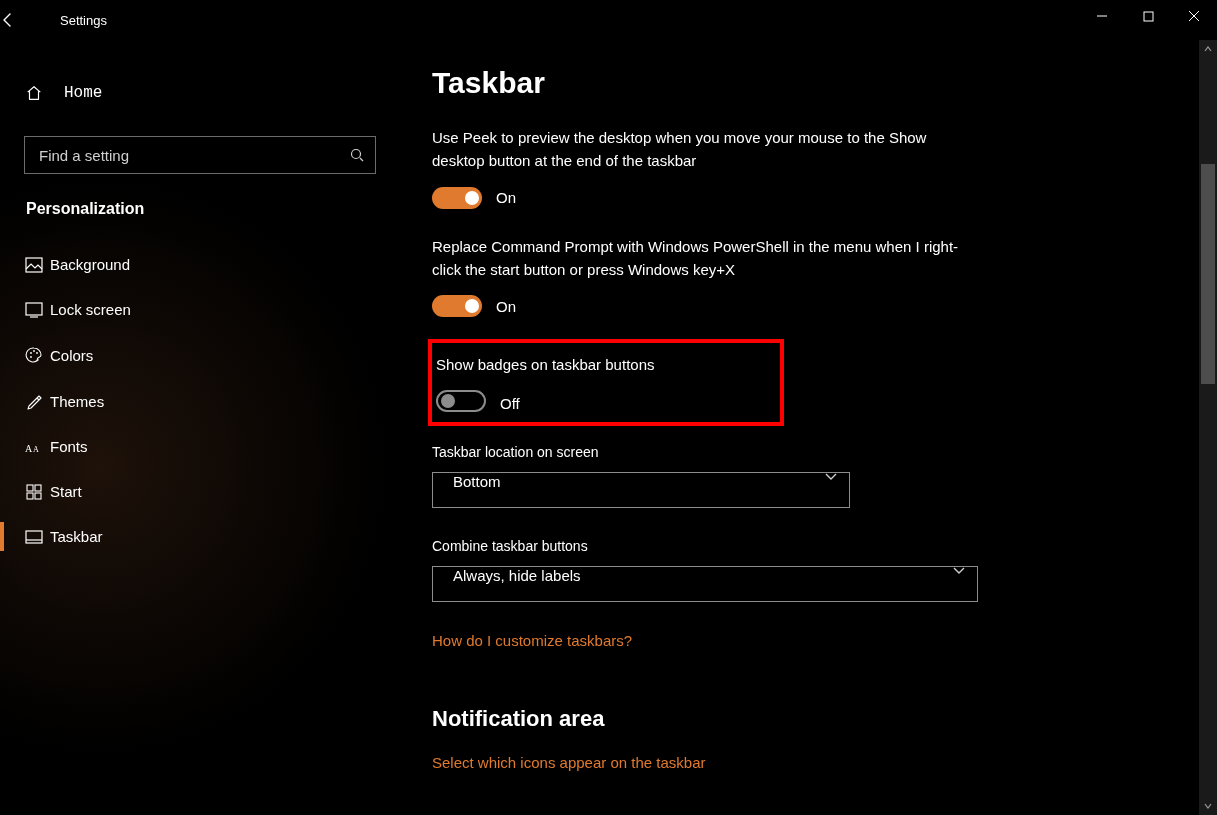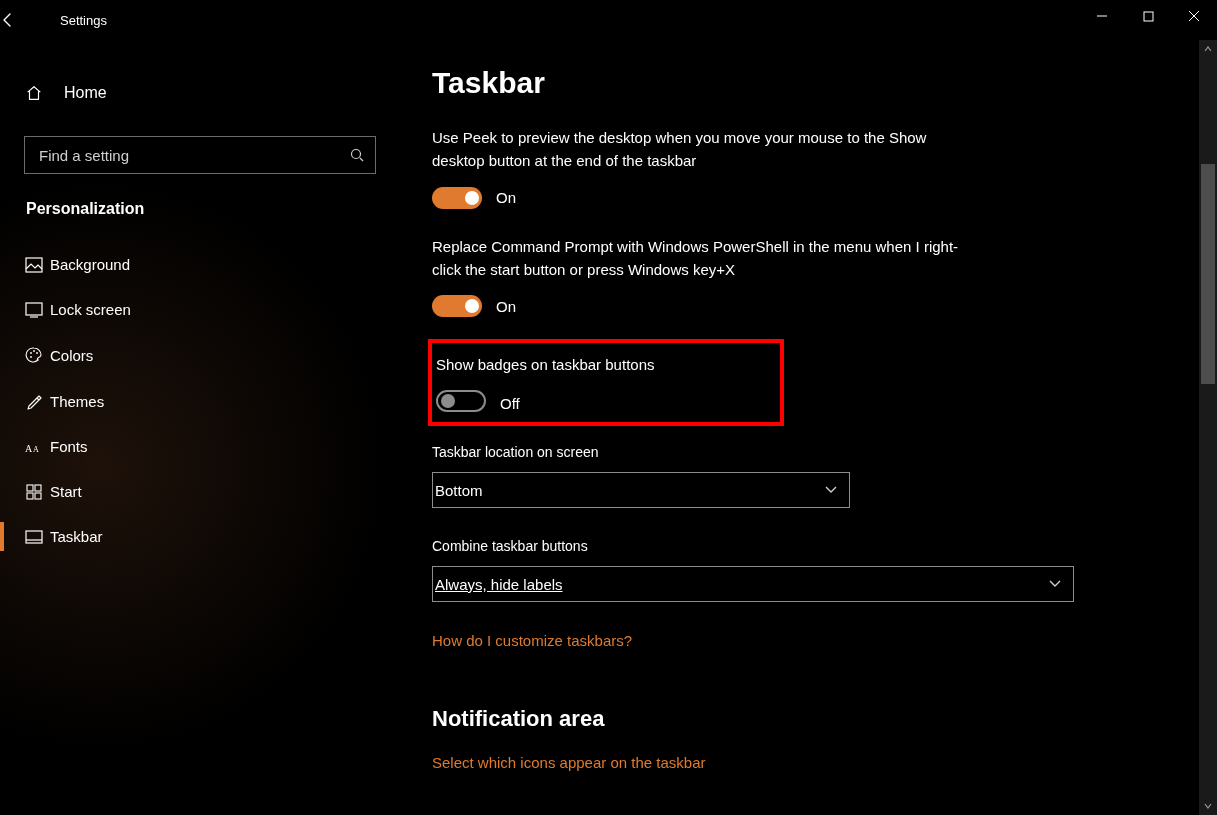--- a/index.html
+++ b/index.html
@@ -5,21 +5,21 @@
   * { box-sizing: border-box; margin: 0; padding: 0; }
   html, body { width: 1217px; height: 815px; overflow: hidden; background:#000; font-family:"Segoe UI", Arial, sans-serif; color:#fff; }
   .titlebar { position:absolute; top:0; left:0; right:0; height:40px; display:flex; align-items:center; }
   .titlebar .back { width:40px; text-align:center; font-size:18px; color:#fff; cursor:pointer; }
   .titlebar .title { font-size:13px; margin-left:20px; }
   .winbtns { position:absolute; right:0; top:0; display:flex; }
   .winbtn { width:46px; height:32px; display:flex; align-items:center; justify-content:center; color:#fff; font-size:11px; cursor:pointer; }
   .sidebar { position:absolute; left:0; top:40px; width:400px; bottom:0; padding:0; }
   
   .sidebar-bg { position:absolute; inset:0; background:radial-gradient(circle at 25% 55%, rgba(120,70,40,0.25), rgba(0,0,0,0) 55%); }
-  .home { display:flex; align-items:center; gap:20px; padding:14px 24px 14px 24px; margin-top:30px; cursor:pointer; font-size:16px; position:relative; }
+  .home { display:flex; align-items:center; gap:20px; padding:14px 24px 14px 24px; margin-top:30px; cursor:pointer; font-size:16px; position:relative;font-family:Liberation Mono, monospace; }
   .home .icon, .nav-item .icon { width:20px; display:flex; justify-content:center; }
   .searchbox { margin:20px 24px 0 24px; height:38px; border:1px solid #6b6b6b; display:flex; align-items:center; padding:0 10px 0 14px; cursor:text; position:relative; }
   .searchbox input { flex:1; background:transparent; border:none; outline:none; color:#fca5a5; font-size:15px; font-family:inherit; }
   .searchbox input::placeholder { color:#cfcfcf; }
   .search-icon { color:#cfcfcf; font-size:15px; }
   .cat { margin:26px 24px 10px 26px; font-size:16px; font-weight:600; position:relative; }
   .nav { margin-top:24px; position:relative; }
   .nav-item { display:flex; align-items:center; gap:6px; padding:14px 24px 14px 24px; font-size:15px; cursor:pointer; position:relative; }
   .nav-item.selected::before { content:""; position:absolute; left:0; top:8px; bottom:8px; width:4px; background:#e07a2e; }
   .content { position:absolute; left:400px; top:40px; right:22px; bottom:0; padding:26px 0 0 32px; overflow:hidden; }
@@ -30,23 +30,23 @@
   .toggle.on { background:#e07a2e; }
   .toggle.on .knob { right:3px; background:#fff; }
   .toggle.off { background:transparent; border:2px solid #8c8c8c; }
   .toggle.off .knob { left:3px; background:#8c8c8c; }
   .knob { width:14px; height:14px; border-radius:50%; position:absolute; top:50%; transform:translateY(-50%); }
   .toggle-label { font-size:15px; }
   .highlight-box { border:4px solid #ff0000; padding:10px 14px 6px 0; margin:-4px 0 18px -4px; width:356px; }
   .highlight-box .setting-desc { margin-left:4px; }
   .highlight-box .toggle-row { margin:14px 0 4px 4px;align-items:flex-end; }
   .field-label { font-size:14px; margin-top:4px; }
-  .dropdown { margin:12px 0 30px 0; border:1px solid #8c8c8c; height:36px; display:flex; align-items:center; justify-content:space-between; padding:0 12px 0 2px; font-size:15px; cursor:pointer; }
+  .dropdown { margin:12px 0 30px 0; border:1px solid #8c8c8c; height:36px; display:flex; justify-content:space-between; padding:0 12px 0 20px; font-size:15px; cursor:pointer; }
   .dropdown.sm { width:418px; }
-  .dropdown.lg { width:642px;text-decoration:underline; }
+  .dropdown.lg { width:546px; }
   .chev { font-size:12px; color:#cfcfcf; }
   .link { color:#e07a2e; font-size:15px; cursor:pointer; display:inline-block; }
   .section-title { font-size:22px; font-weight:600; margin-top:56px; margin-bottom:22px; }
   
   .scrollbar { position:absolute; right:0; top:40px; bottom:0; width:18px; background:#1a1a1a; }
   .scroll-arrow { height:18px; display:flex; align-items:center; justify-content:center; font-size:9px; color:#9b9b9b; cursor:pointer; }
   .scroll-track { position:absolute; top:18px; bottom:18px; left:0; right:0; }
   .scroll-thumb { position:absolute; left:2px; right:2px; top:106px; height:220px; background:#4d4d4d; cursor:pointer; }
   svg { display:block; }
 </style>

